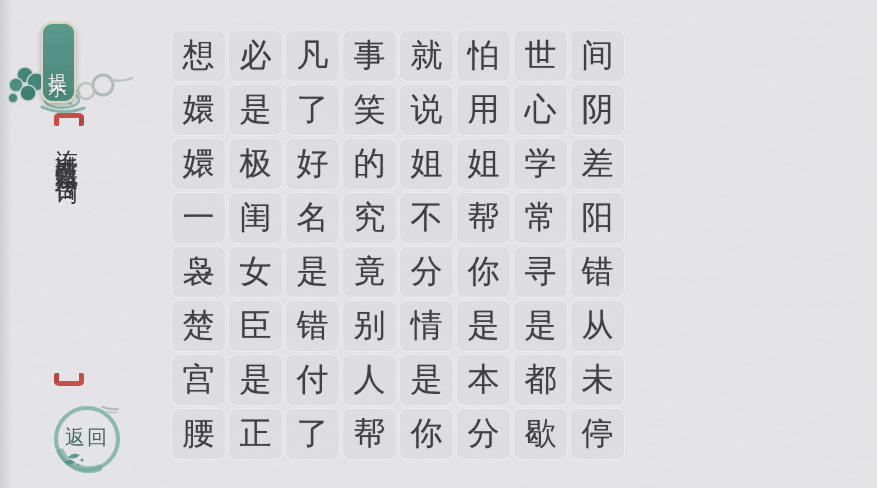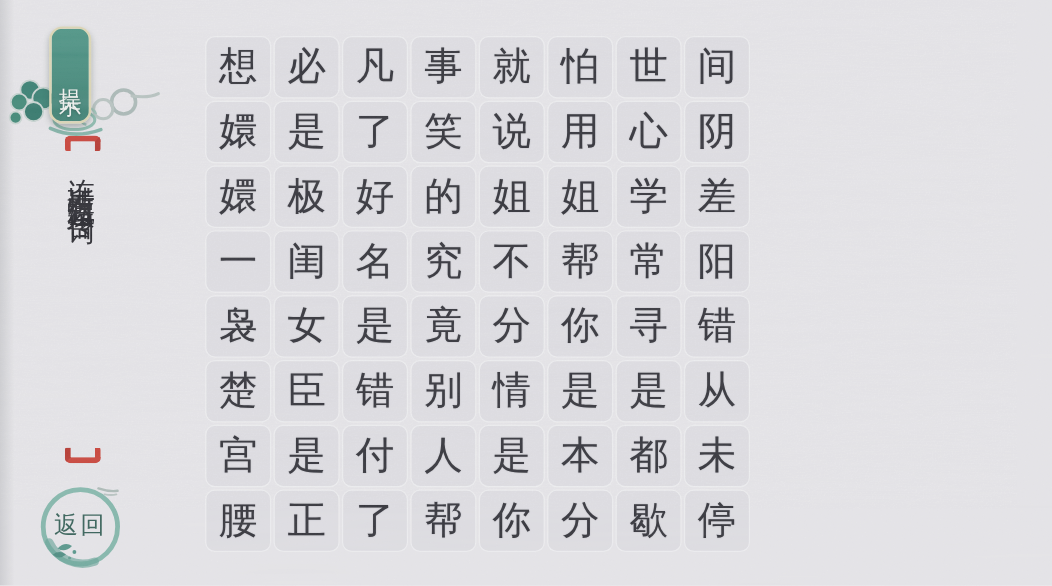--- a/index.html
+++ b/index.html
@@ -54,21 +54,21 @@
     border-radius: 2px 2px 5px 5px;
   }
   .hint-vtext {
     position: absolute; left: 52px; top: 131px; z-index: 5;
     writing-mode: vertical-rl; text-orientation: upright;
     font-size: 23px; letter-spacing: 4px; color: #1e1e24;
     font-weight: 500;
   }
 
   .back-btn {
-    position: absolute; left: 28px; top: 400px; width: 78px; height: 78px;
+    position: absolute; left: 48px; top: 400px; width: 78px; height: 78px;
     cursor: pointer; z-index: 10;
   }
   .back-btn svg { position: absolute; inset: 0; }
   .back-btn .back-label {
     position: absolute; left: 50%; top: 50%; transform: translate(-50%, -56%);
     font-size: 20px; letter-spacing: 2px; color: #2c5a50; white-space: nowrap;
   }
 
   
   .char-grid {

